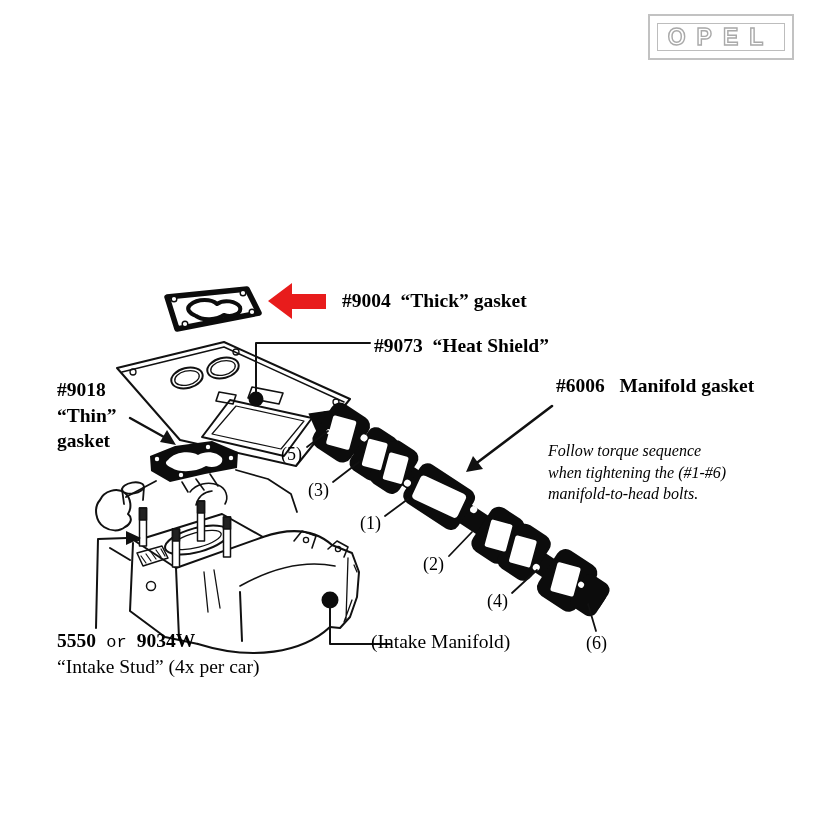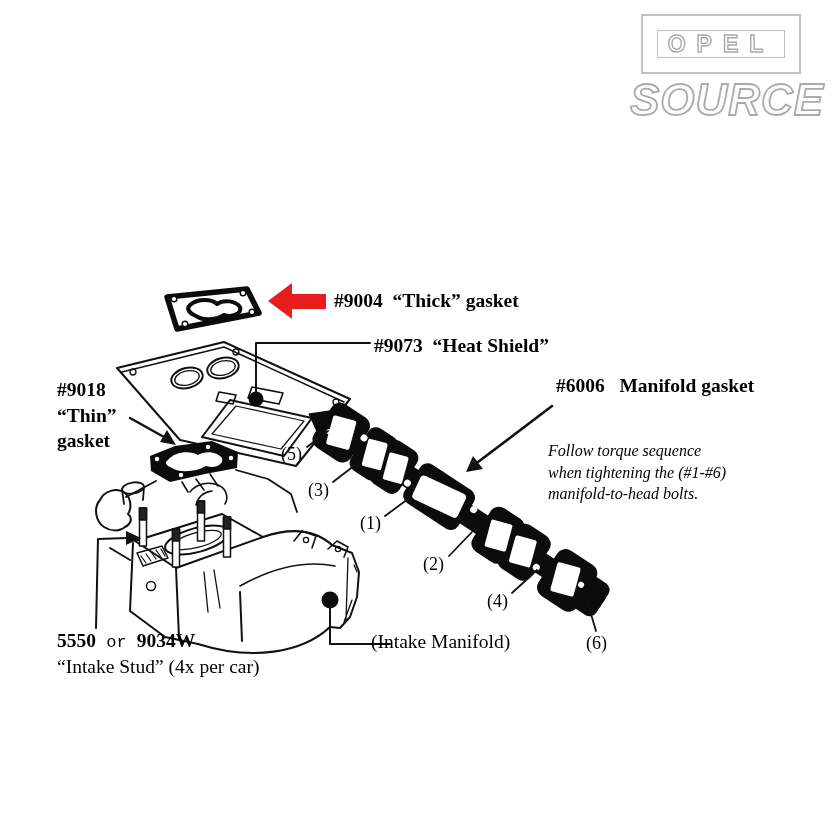--- a/index.html
+++ b/index.html
@@ -3,21 +3,21 @@
 <meta charset="utf-8">
 <style>
   html,body{margin:0;padding:0;background:#ffffff;}
   #stage{position:relative;width:840px;height:840px;background:#ffffff;overflow:hidden;
          font-family:"Liberation Serif","DejaVu Serif",serif;color:#000;}
   #artwork{position:absolute;left:0;top:0;width:840px;height:840px;}
 
   
   .logo{position:absolute;right:8px;top:14px;width:210px;text-align:center;
         font-family:"Liberation Sans","DejaVu Sans",sans-serif;user-select:none;}
-  .opel-box{display:inline-block;border:2px solid #c2c2c2;padding:14px;margin-right:12px;}
+  .opel-box{display:inline-block;border:2px solid #c2c2c2;padding:7px;margin-right:12px;}
   .opel-inner{border:1.5px solid #bdbdbd;padding:0 10px;}
   .opel-text{font-size:23px;font-weight:bold;letter-spacing:11px;color:#fff;
              -webkit-text-stroke:1.4px #a9a9a9;line-height:26px;}
   .gt-text{font-size:82px;font-weight:bold;letter-spacing:30px;color:#9c9c9c;
            line-height:64px;margin:6px 0 0 12px;}
   .source-text{font-size:44px;font-weight:bold;font-style:italic;letter-spacing:1px;
            color:#fdfdfd;-webkit-text-stroke:1.8px #ababab;line-height:44px;margin-top:4px;}
 
   
   .plabel{position:absolute;font-weight:bold;font-size:19.5px;white-space:pre;line-height:24px;}
@@ -189,24 +189,23 @@
       <path d="M596,631 L588,604"></path>
     </g>
   </svg>
 
   <div class="logo">
     <div class="opel-box">
       <div class="opel-inner">
         <div class="opel-text">OPEL</div>
       </div>
     </div>
-    <div class="source-text">SOURCE</div>
   </div>
 
-  <div class="plabel" style="left:334px;top:289px;">#9004  “Thick” gasket</div>
+  <div class="plabel" style="left:342px;top:289px;">#9004  “Thick” gasket</div>
 
   <div class="plabel" style="left:374px;top:334px;">#9073  “Heat Shield”</div>
 
   <div class="plabel" style="left:57px;top:377px;line-height:25.5px;"><span>#9018</span><br><span>“Thin”</span><br><span>gasket</span></div>
 
   <div class="plabel" style="left:556px;top:374px;">#6006   Manifold gasket</div>
 
 
   <div class="note">Follow torque sequence
 when tightening the (#1-#6)

